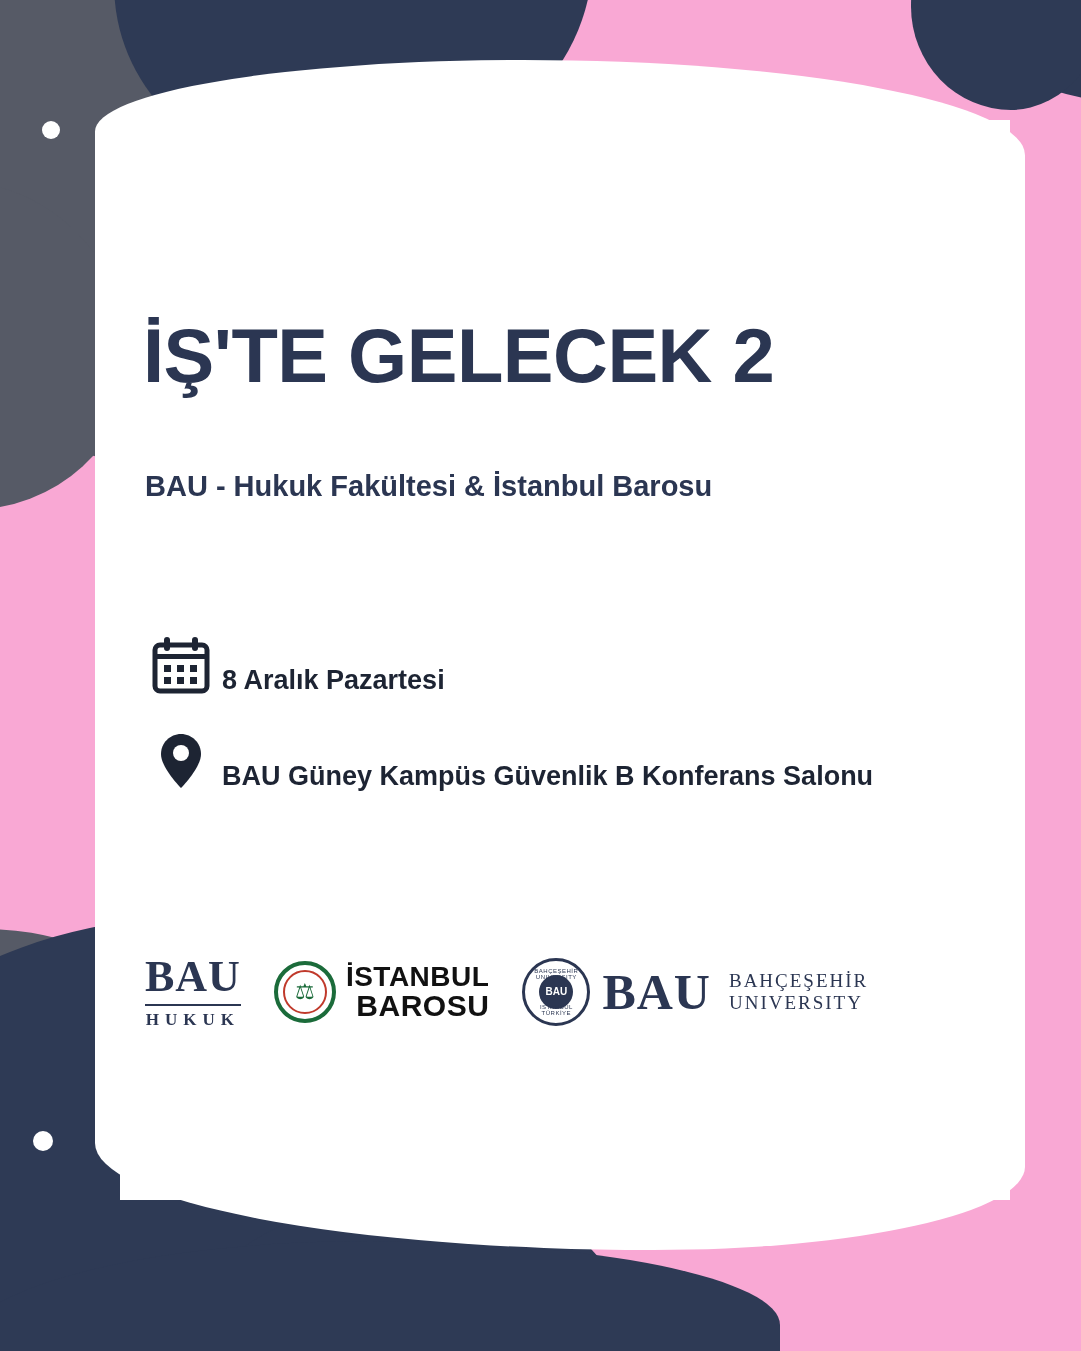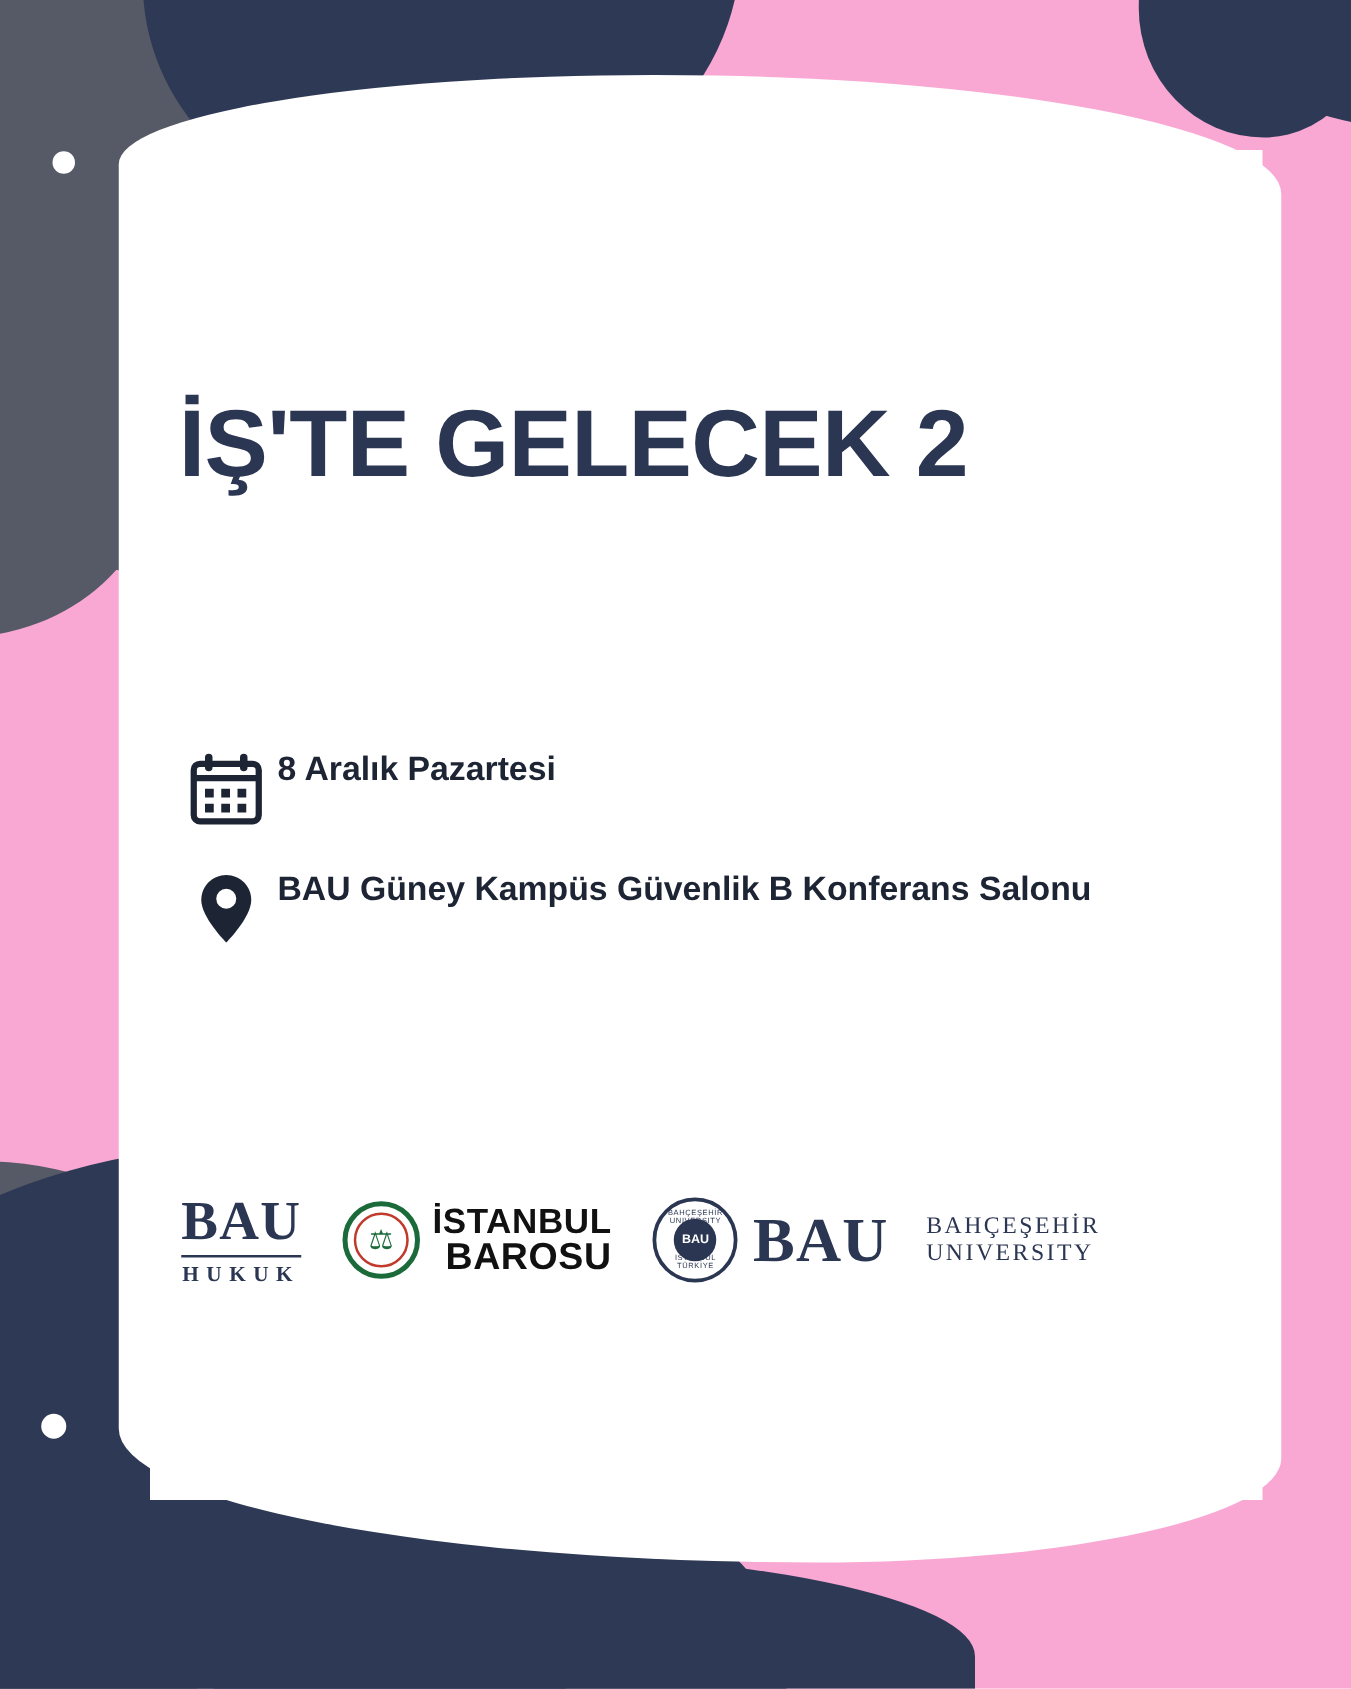--- a/index.html
+++ b/index.html
@@ -177,21 +177,21 @@
   .subtitle div { white-space: nowrap; }
 
   .info-list {
     position: absolute;
     left: 150px;
     top: 600px;
     width: 850px;
   }
   .info-row {
     display: flex;
-    align-items: flex-start;
+    align-items: flex-end;
     height: 96px;
   }
   .info-icon {
     width: 72px;
     flex: 0 0 72px;
     display: flex;
     align-items: center;
     justify-content: flex-start;
     color: #1d2433;
   }
@@ -331,21 +331,21 @@
     color: #2b3652;
     line-height: 1;
     letter-spacing: 1px;
   }
   .uni-name {
     color: #2b3652;
     line-height: 1.15;
     font-size: 19px;
     letter-spacing: 2px;
     font-family: "Liberation Serif", serif;
-    margin-left: 18px;
+    margin-left: 6px;
   }
 </style>
 </head>
 <body>
 
 <div id="poster">
 
   <div class="blob blob-topleft"></div>
   <div class="blob blob-left-tail"></div>
   <div class="blob blob-topleft-navy"></div>
@@ -361,20 +361,21 @@
   <div class="paper-rect"></div>
 
   <div class="blob dot-top"></div>
   <div class="blob dot-bottom"></div>
 
   <div class="content">
 
     <div class="title">İŞ'TE GELECEK 2</div>
 
     <div class="subtitle">
+      <div>BAU - Hukuk Fakültesi &amp; İstanbul Barosu</div>
     </div>
 
     <div class="info-list">
 
       <div class="info-row">
         <div class="info-icon">
           <svg width="62" height="62" viewBox="0 0 62 62" aria-hidden="true">
             <rect x="5" y="11" width="52" height="46" rx="5" fill="none" stroke="#1d2433" stroke-width="5"></rect>
             <rect x="14" y="3" width="6" height="14" rx="3" fill="#1d2433"></rect>
             <rect x="42" y="3" width="6" height="14" rx="3" fill="#1d2433"></rect>

